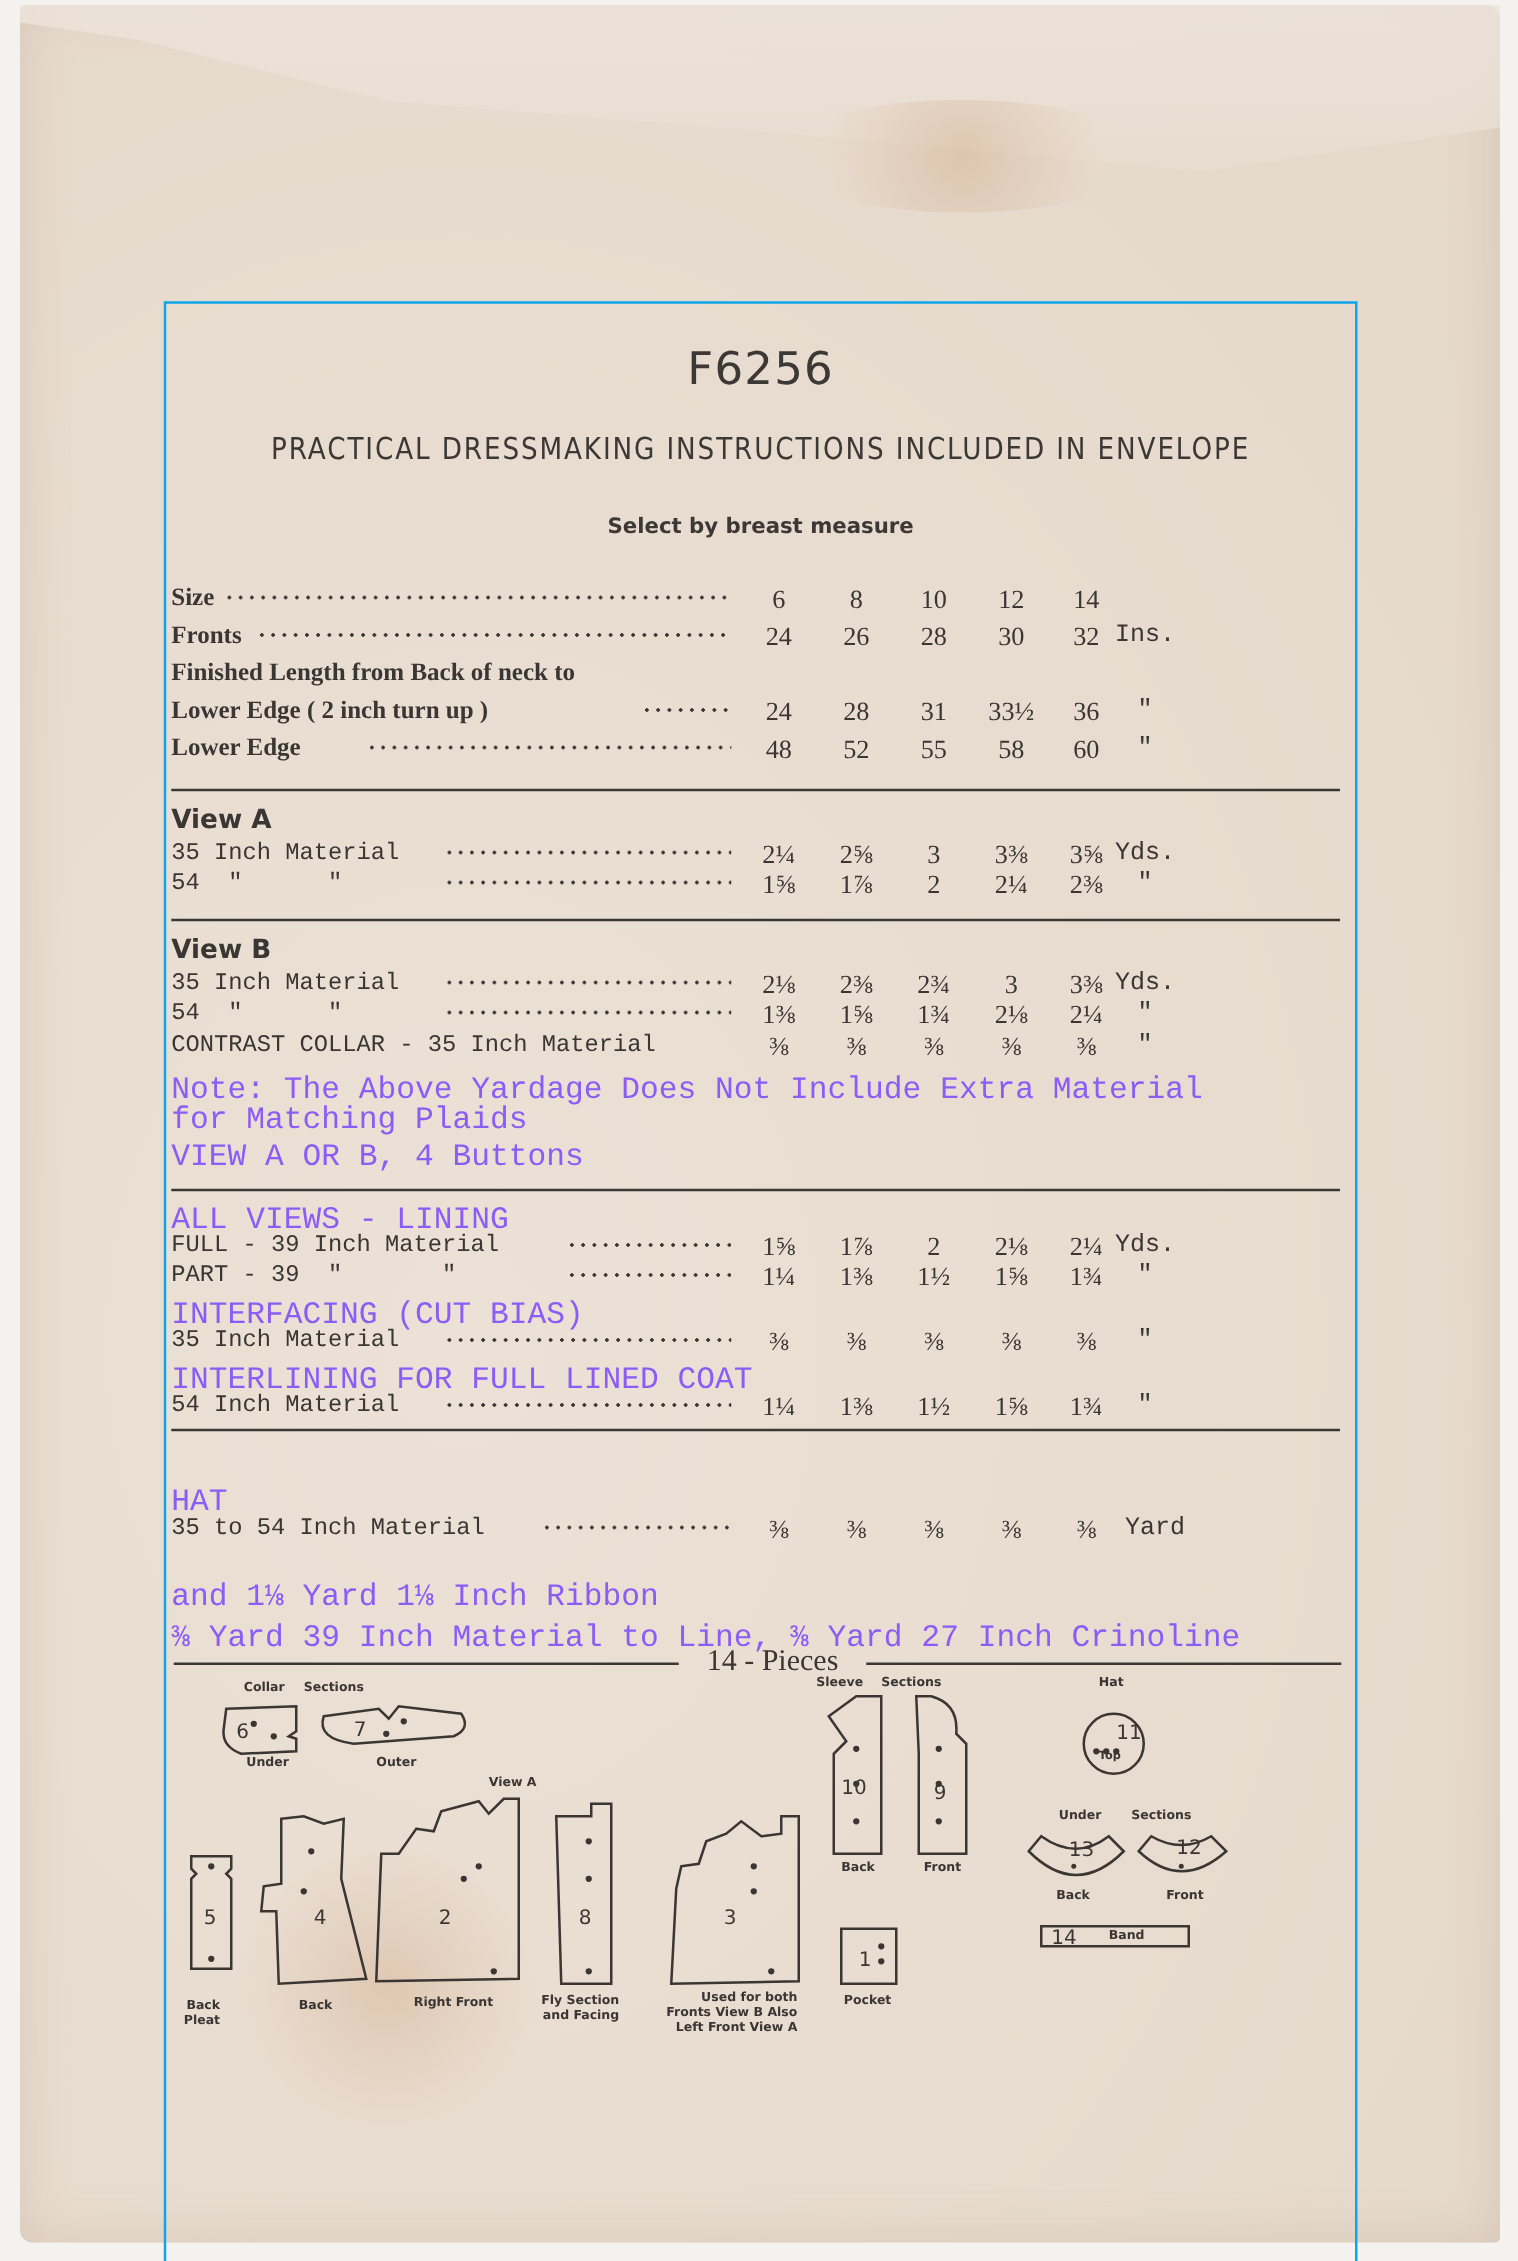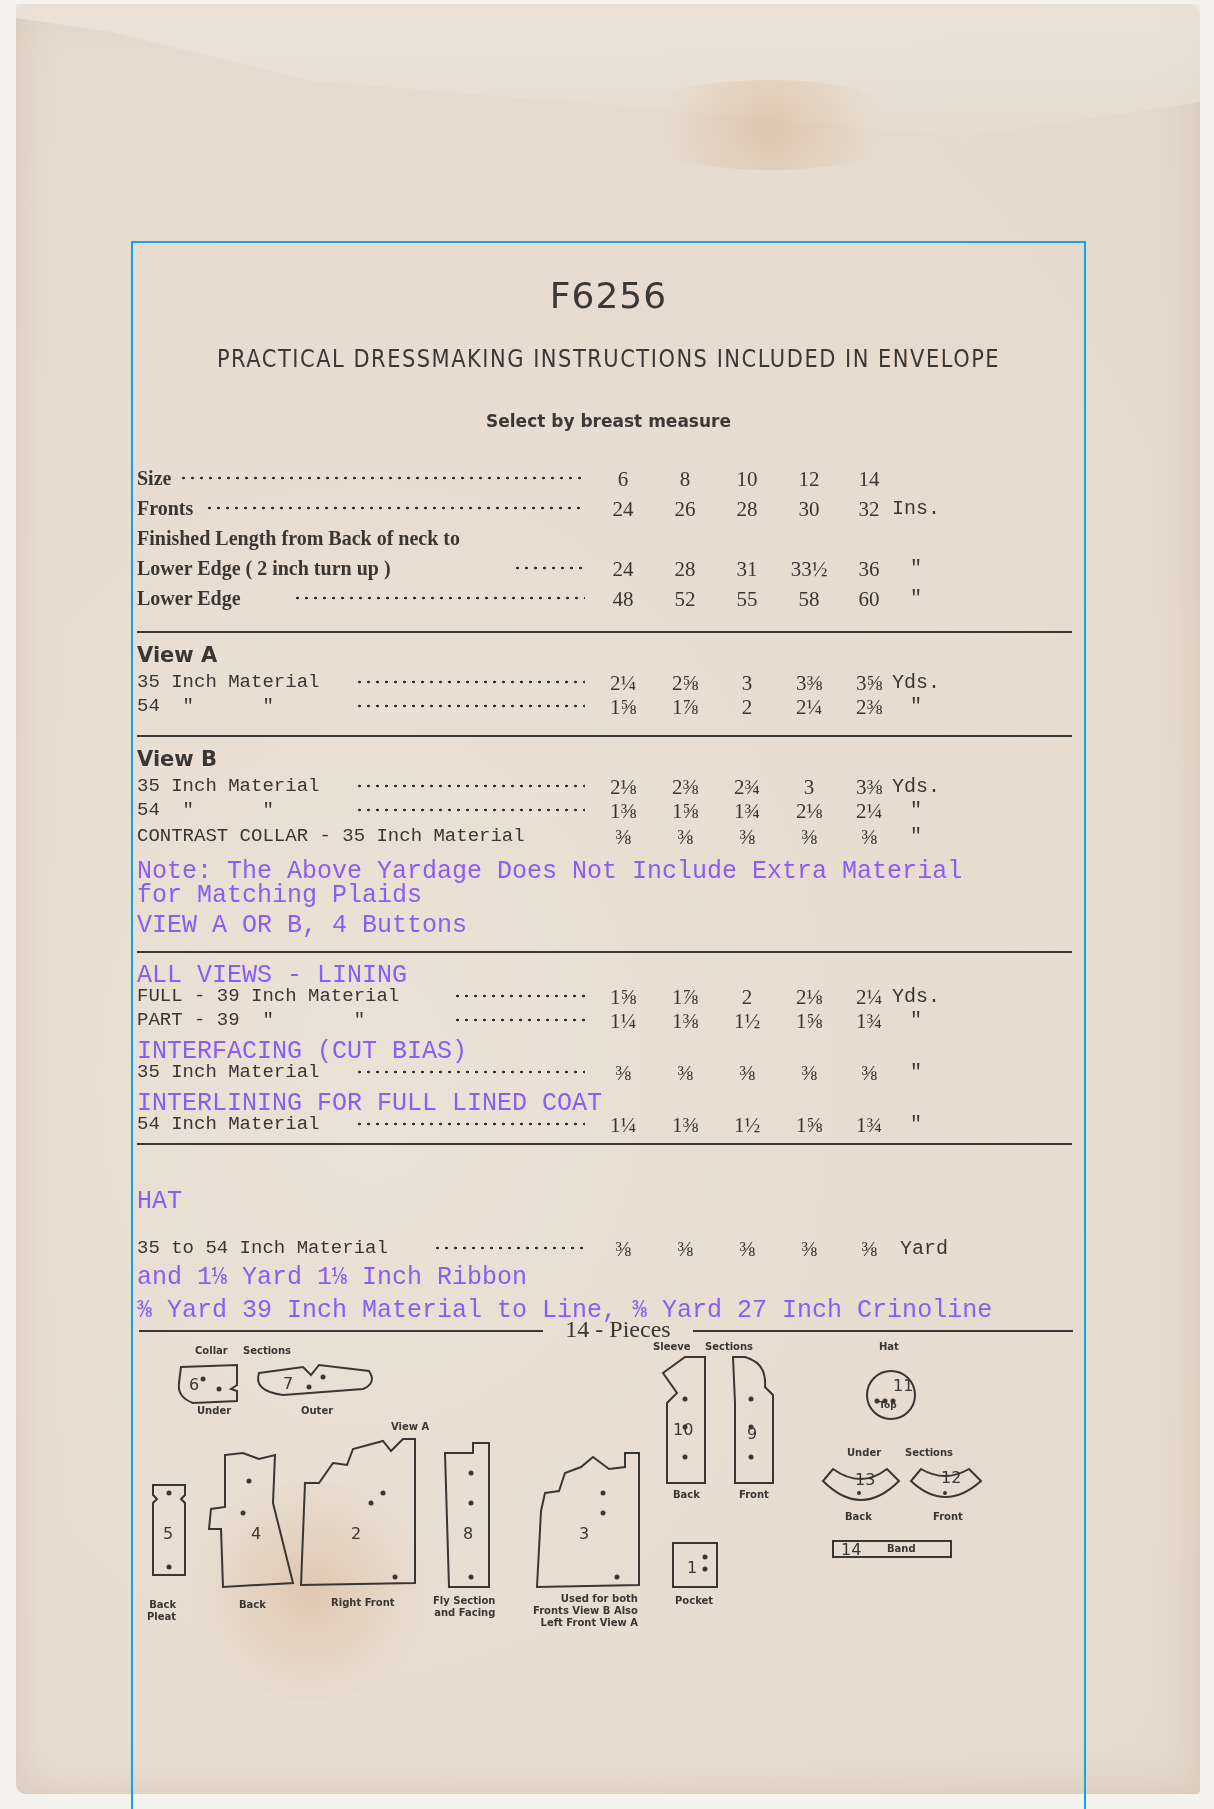--- a/index.html
+++ b/index.html
@@ -245,21 +245,21 @@
     <span class="v c1">1⅜</span>
     <span class="v c2">1½</span>
     <span class="v c3">1⅝</span>
     <span class="v c4">1¾</span>
     <span class="unit">"</span>
   </div>
 
   <div class="rule" style="top:900px;"></div>
 
   <div class="mono-line" style="top:944px;">HAT</div>
-  <div class="row" style="top:968px;margin-top:26px;">
+  <div class="row" style="top:968px;">
     <span class="label">35 to 54 Inch Material</span>
     <span class="dots" style="left:300px;width:152px;"></span>
     <span class="v c0">⅜</span>
     <span class="v c1">⅜</span>
     <span class="v c2">⅜</span>
     <span class="v c3">⅜</span>
     <span class="v c4">⅜</span>
     <span class="unit" style="left:756px;">Yard</span>
   </div>
   <div class="mono-line" style="top:1053px;">⅜ Yard 39 Inch Material to Line, ⅜ Yard 27 Inch Crinoline</div>

